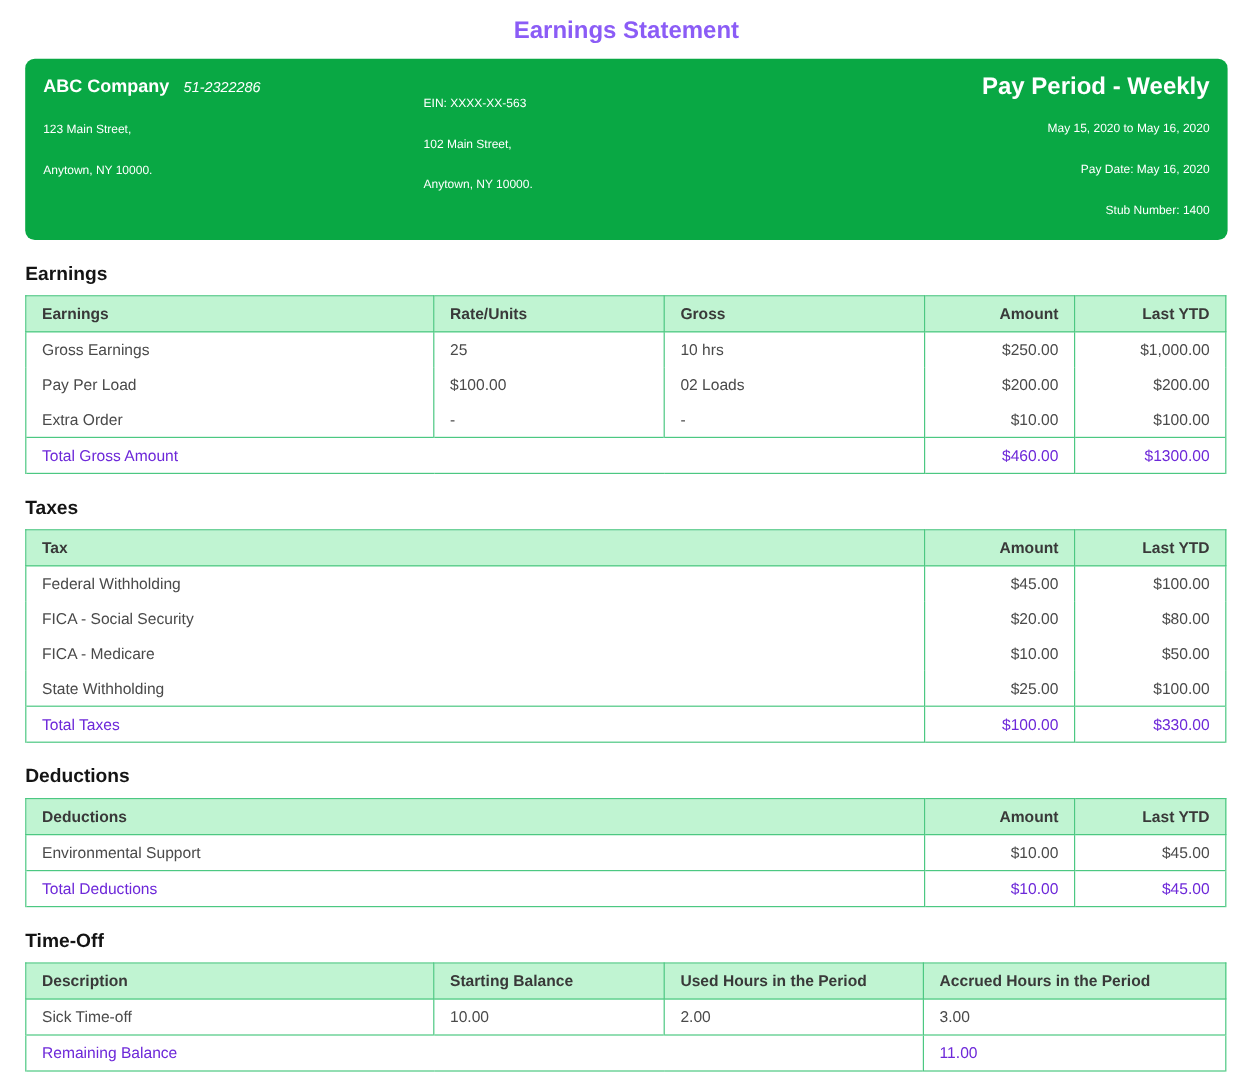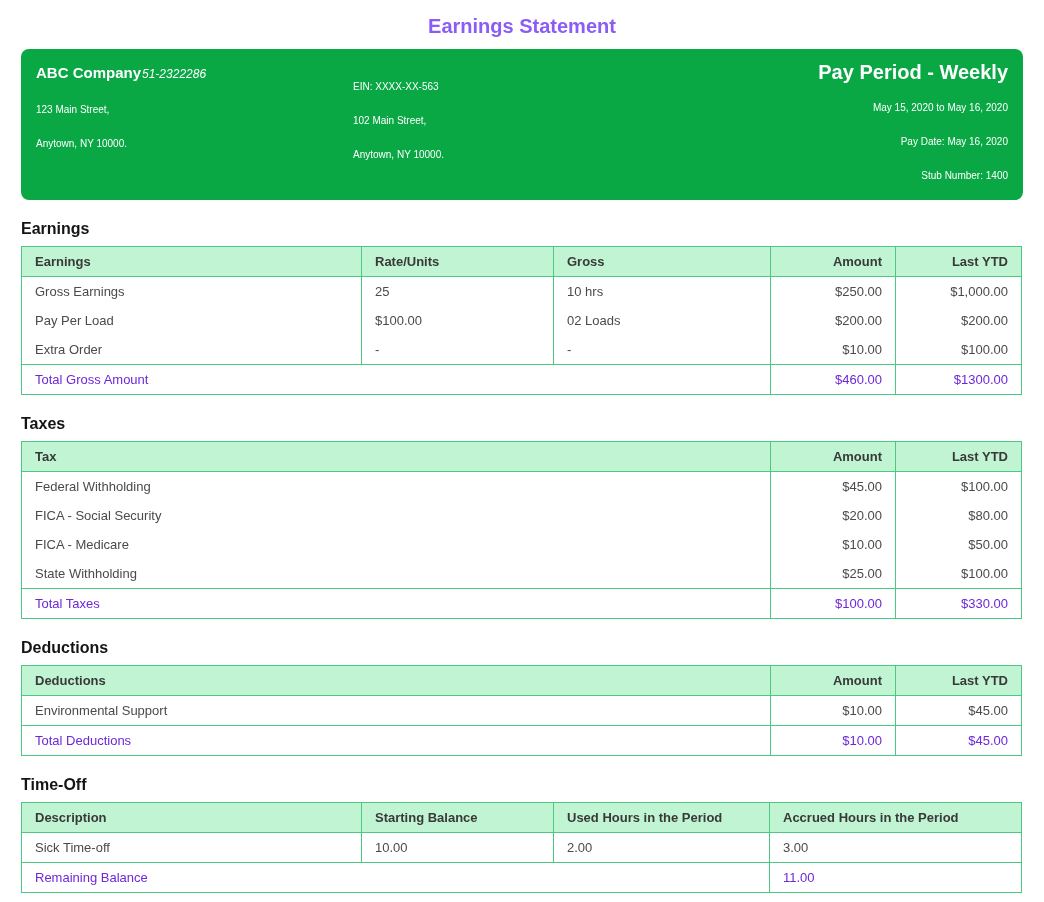--- a/index.html
+++ b/index.html
@@ -26,21 +26,21 @@
     margin: 0 21px;
     background: #09A844;
     border-radius: 8px;
     padding: 13px 15px 15px 15px;
     color: #ffffff;
   }
   .band-col-company { width: 317px; }
   .band-col-employee { flex: 1; }
   .band-col-period { margin-left: auto; text-align: right; }
   .band .name-line { font-size: 15px; font-weight: 700; line-height: 21px; }
-  .band .meta { font-size: 12px; font-style: italic; font-weight: 400; margin-left: 1px; }
+  .band .meta { font-size: 12px; font-style: italic; font-weight: 400; margin-left: 12px; }
   .band .sub { font-size: 10px; line-height: 18px; margin-top: 16px; }
   .period-title { font-size: 20px; font-weight: 700; line-height: 21px; }
 
   
   .section-heading {
     margin: 20px 21px 8px 21px;
     font-size: 16px;
     font-weight: 700;
     color: #141414;
   }

